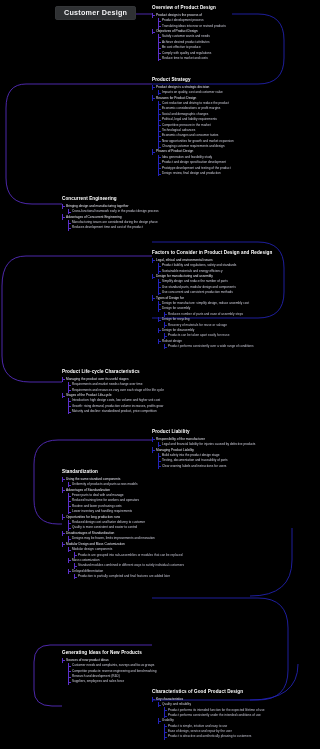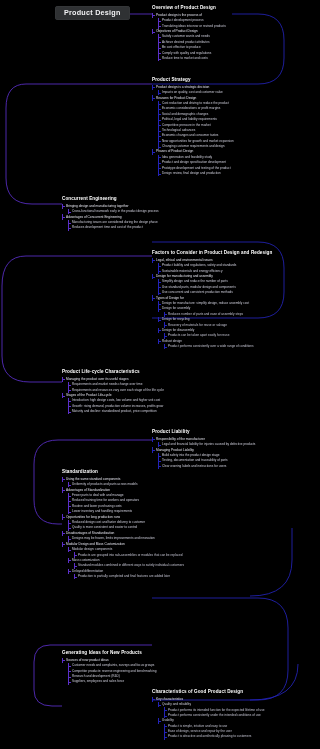--- a/index.html
+++ b/index.html
@@ -80,21 +80,21 @@
 
       <path d="M152 598 L258 598 Q288 598 288 628 L288 670 Q288 700 258 700 L152 700" stroke="#2323b8"></path>
 
       <path d="M152 645 L50 645 Q34 645 34 662 L34 690 Q34 706 52 706 L62 706" stroke="#5b2fc9"></path>
 
       <path d="M250 596 Q292 596 292 560 L292 528" stroke="#2323b8"></path>
       <path d="M250 700 Q298 700 298 664" stroke="#2323b8"></path>
     </g>
   </svg>
 
-  <div class="root-node">Product Design</div>
+  <div class="root-node">Customer Design</div>
 
   <div id="sections">
       <div class="section sec-purple" style="left: 152px; top: 6px;">
         <div class="sec-title">Overview of Product Design</div>
         <div class="tree c-purple">
           <div class="node lvl1" style="margin-left: 0px;">
             <span class="guide" style="left: -4px;"></span>
             <span class="elbow" style="left: -4px; top: 50%;"></span>
             <div class="row">Product design is the process of</div>
           </div>

